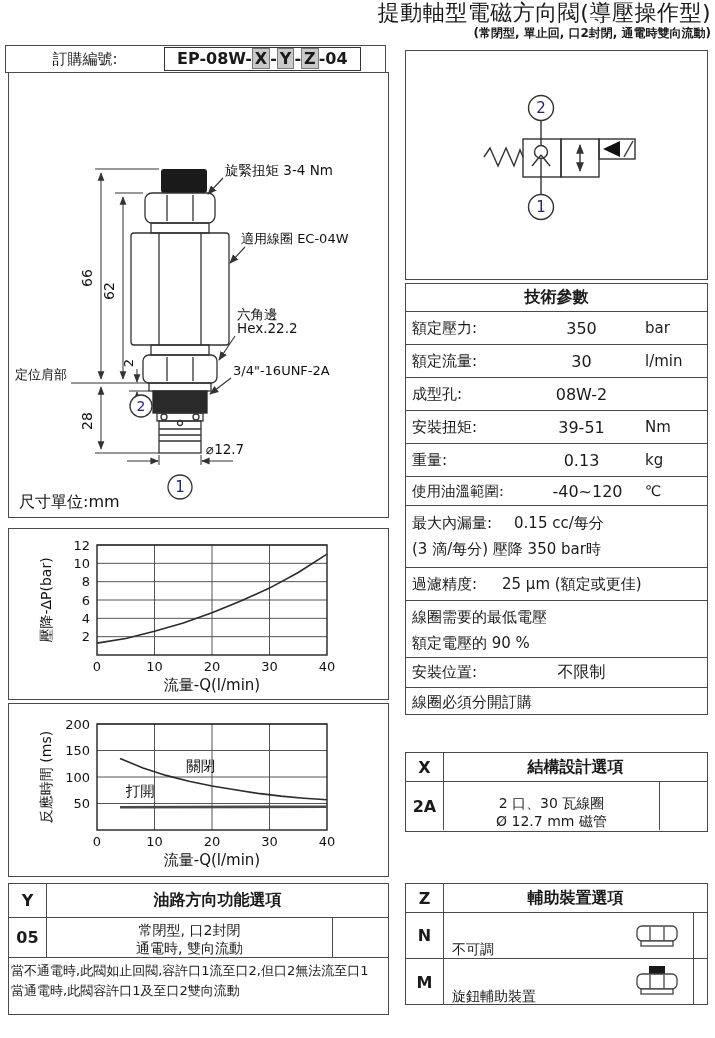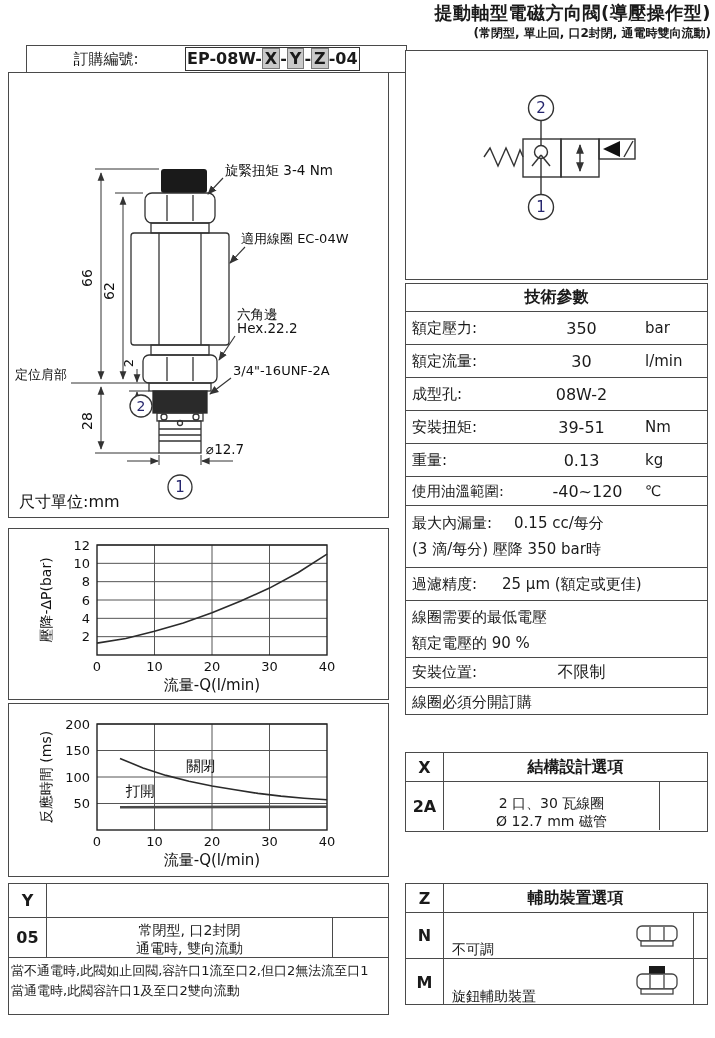--- a/index.html
+++ b/index.html
@@ -1,26 +1,26 @@
 <!DOCTYPE html>
 <html><head>
 <meta charset="utf-8">
 <style>
   * { box-sizing: border-box; margin: 0; padding: 0; }
   html,body { background:#fff; }
   body { font-family: "DejaVu Sans", "Liberation Sans", sans-serif; color:#1a1a1a; }
   .page { position:relative; width:715px; height:1038px; background:#fff; overflow:hidden; }
   .box { position:absolute; border:1.6px solid #4a4a4a; background:#fff; }
   .hdr { position:absolute; top:0; right:4px; text-align:right; }
-  .hdr .t1 { font-size:18px; font-weight:bold; letter-spacing:0.5px; line-height:26px; }
+  .hdr .t1 { font-size:22px; font-weight:normal; letter-spacing:0.5px; line-height:26px; }
   .hdr .t2 { font-size:12px; font-weight:bold; line-height:15px; }
   
-  .order { top:45px; left:26px; width:381px; height:28px; display:flex; align-items:center; }
+  .order { top:45px; left:5px; width:381px; height:28px; display:flex; align-items:center; }
   .order .olabel { flex:0 0 158px; text-align:center; font-size:15px; }
-  .order .ocode { border:1.6px solid #333; background:#fff; font-size:16px; font-weight:bold; padding:0 1px; height:24px; line-height:21px; white-space:nowrap; }
+  .order .ocode { border:1.6px solid #333; background:#fff; font-size:16px; font-weight:bold; padding:0 12px; height:24px; line-height:21px; white-space:nowrap; }
   .order .ocode .opt { background:#c9c9c9; border:1px solid #7a7a7a; padding:0 2px; }
   
   .draw { top:72px; left:8px; width:381px; height:446px; }
   
   .chartbox1 { top:528px; left:8px; width:381px; height:172px; }
   .chartbox2 { top:703px; left:8px; width:381px; height:174px; }
   svg text { font-family:"DejaVu Sans","Liberation Sans",sans-serif; }
   
   .symbox { top:50px; left:405px; width:303px; height:230px; }
   .tech { top:283px; left:405px; width:303px; height:432px; font-size:15px; }
@@ -314,20 +314,21 @@
         <span>2 口、30 瓦線圈</span><br>
         <span>Ø 12.7 mm 磁管</span>
       </span>
       <span class="ot-empty"></span>
     </div>
   </div>
 
   <div class="box opt-table yt">
     <div class="ot-head">
       <span class="ot-code">Y</span>
+      <span class="ot-title">油路方向功能選項</span>
     </div>
     <div class="ot-row">
       <span class="ot-code">05</span>
       <span class="ot-desc">
         <span>常閉型, 口2封閉</span><br>
         <span>通電時, 雙向流動</span>
       </span>
       <span class="ot-empty"></span>
     </div>
     <div class="ynote">

